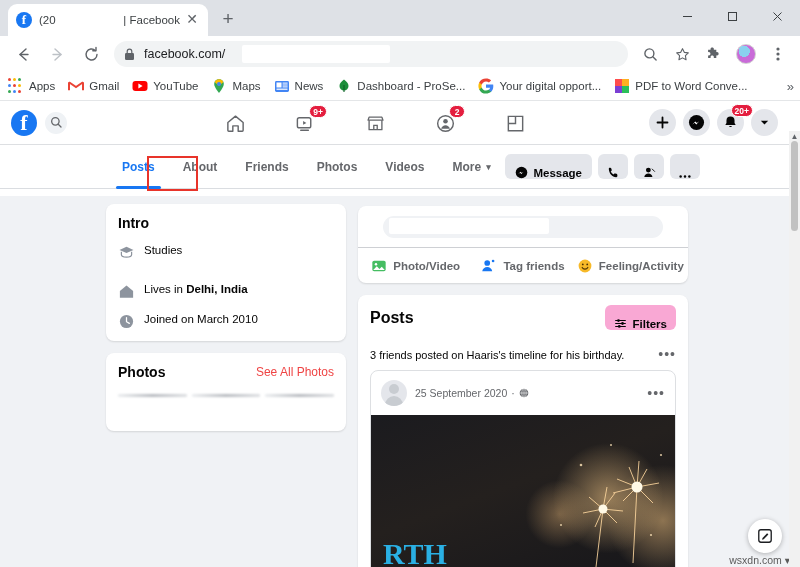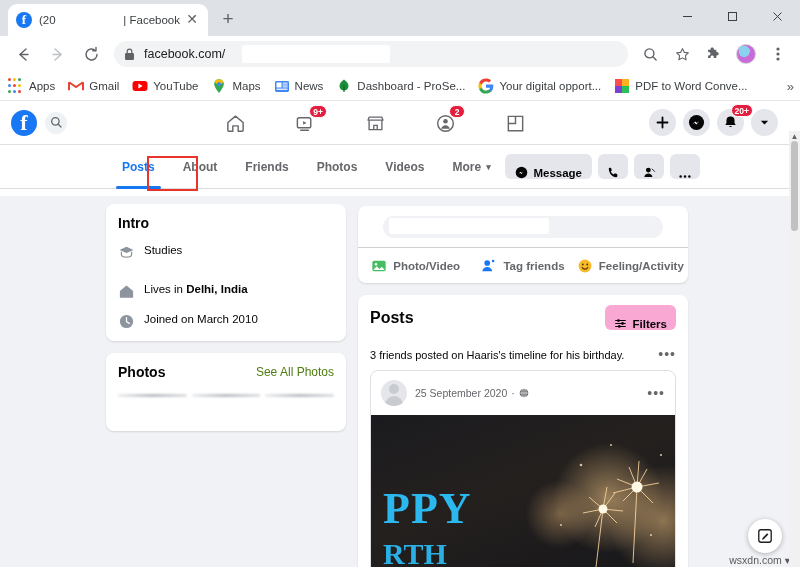--- a/index.html
+++ b/index.html
@@ -178,21 +178,21 @@
   }
   .card-pad { padding: 11px 12px; }
   .card-title { font-size: 14px; font-weight:bold; color:#050505; }
 
   .intro-row { display:flex; align-items:flex-start; margin-top: 13px; gap: 9px; }
   .intro-ico { width:17px; height:17px; flex:0 0 auto; color:#8d949e; }
   .intro-txt { font-size: 11.5px; color:#050505; }
   .intro-txt b { font-weight:bold; }
 
   .photos-head { display:flex; align-items:center; justify-content:space-between; }
-  .link-blue { font-size: 12px; color:#4d7c0f; }
+  .link-blue { font-size: 12px; color:#ef4444; }
   .photo-blur {
     height: 5px; margin: 14px 0 0 0; display:flex; gap: 5px;
   }
   .photo-blur i {
     flex:1 1 0; height: 3px; display:block;
     background: linear-gradient(90deg,#eceef0,#b9bcc1,#dfe1e4);
     filter: blur(1.2px); border-radius: 1px;
   }
 
   .composer-top { padding: 10px 11px 9px 11px; display:flex; }
@@ -722,21 +722,20 @@
                 </g>
                 <g fill="#ffe7bb" opacity=".8">
                   <circle cx="40" cy="40" r="1.3"></circle>
                     <circle cx="120" cy="30" r="1.1"></circle>
                   <circle cx="70" cy="20" r="1"></circle>
                     <circle cx="140" cy="55" r="1.2"></circle>
                   <circle cx="20" cy="100" r="1"></circle>
                     <circle cx="110" cy="110" r="1.1"></circle>
                 </g>
               </svg>
-              <div class="happy">PPY</div>
               <div class="happy2">RTH</div>
             </div>
           </div>
         </div>
       </div>
 
     </div>
   </div>
 
   <div class="fab">

